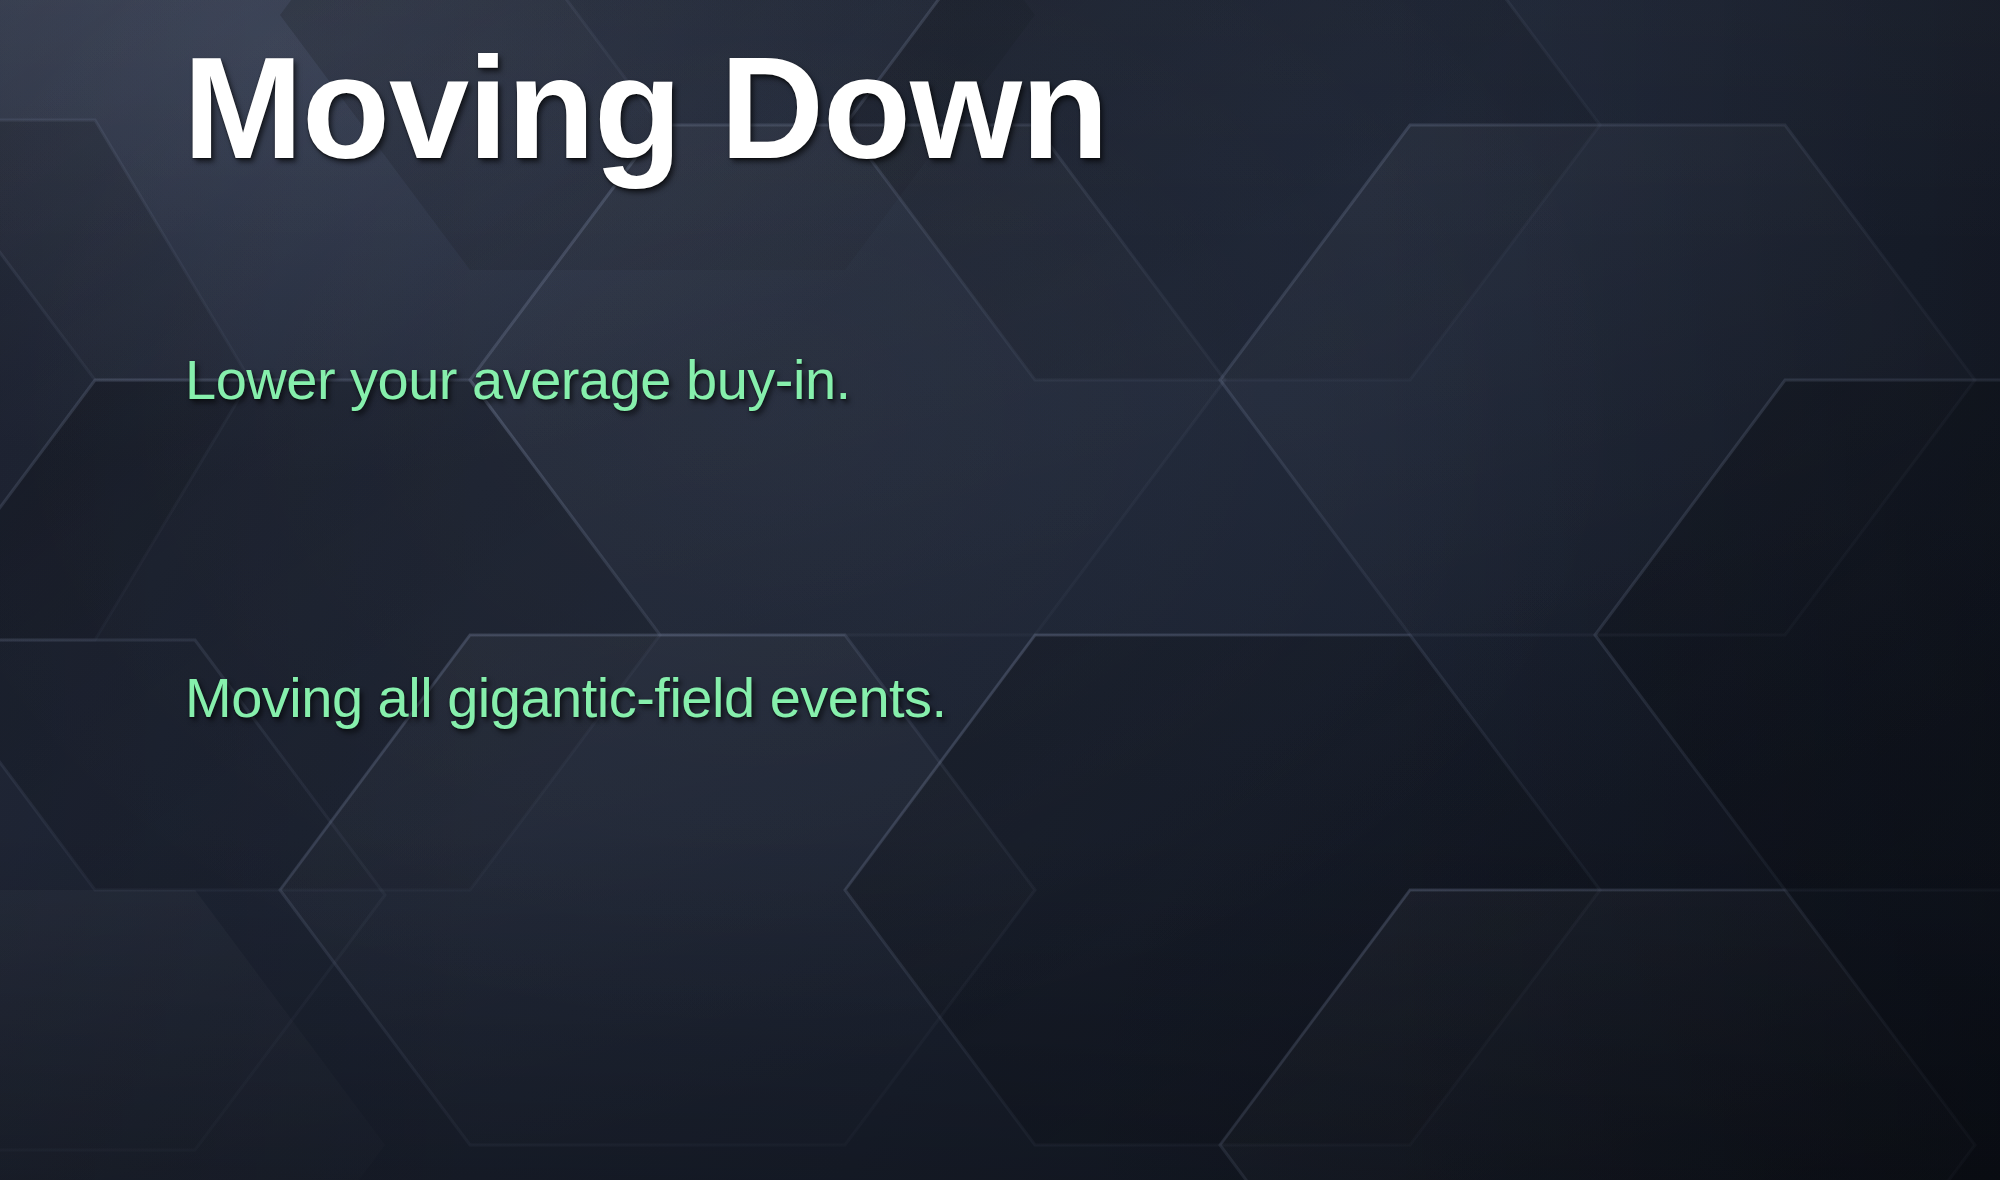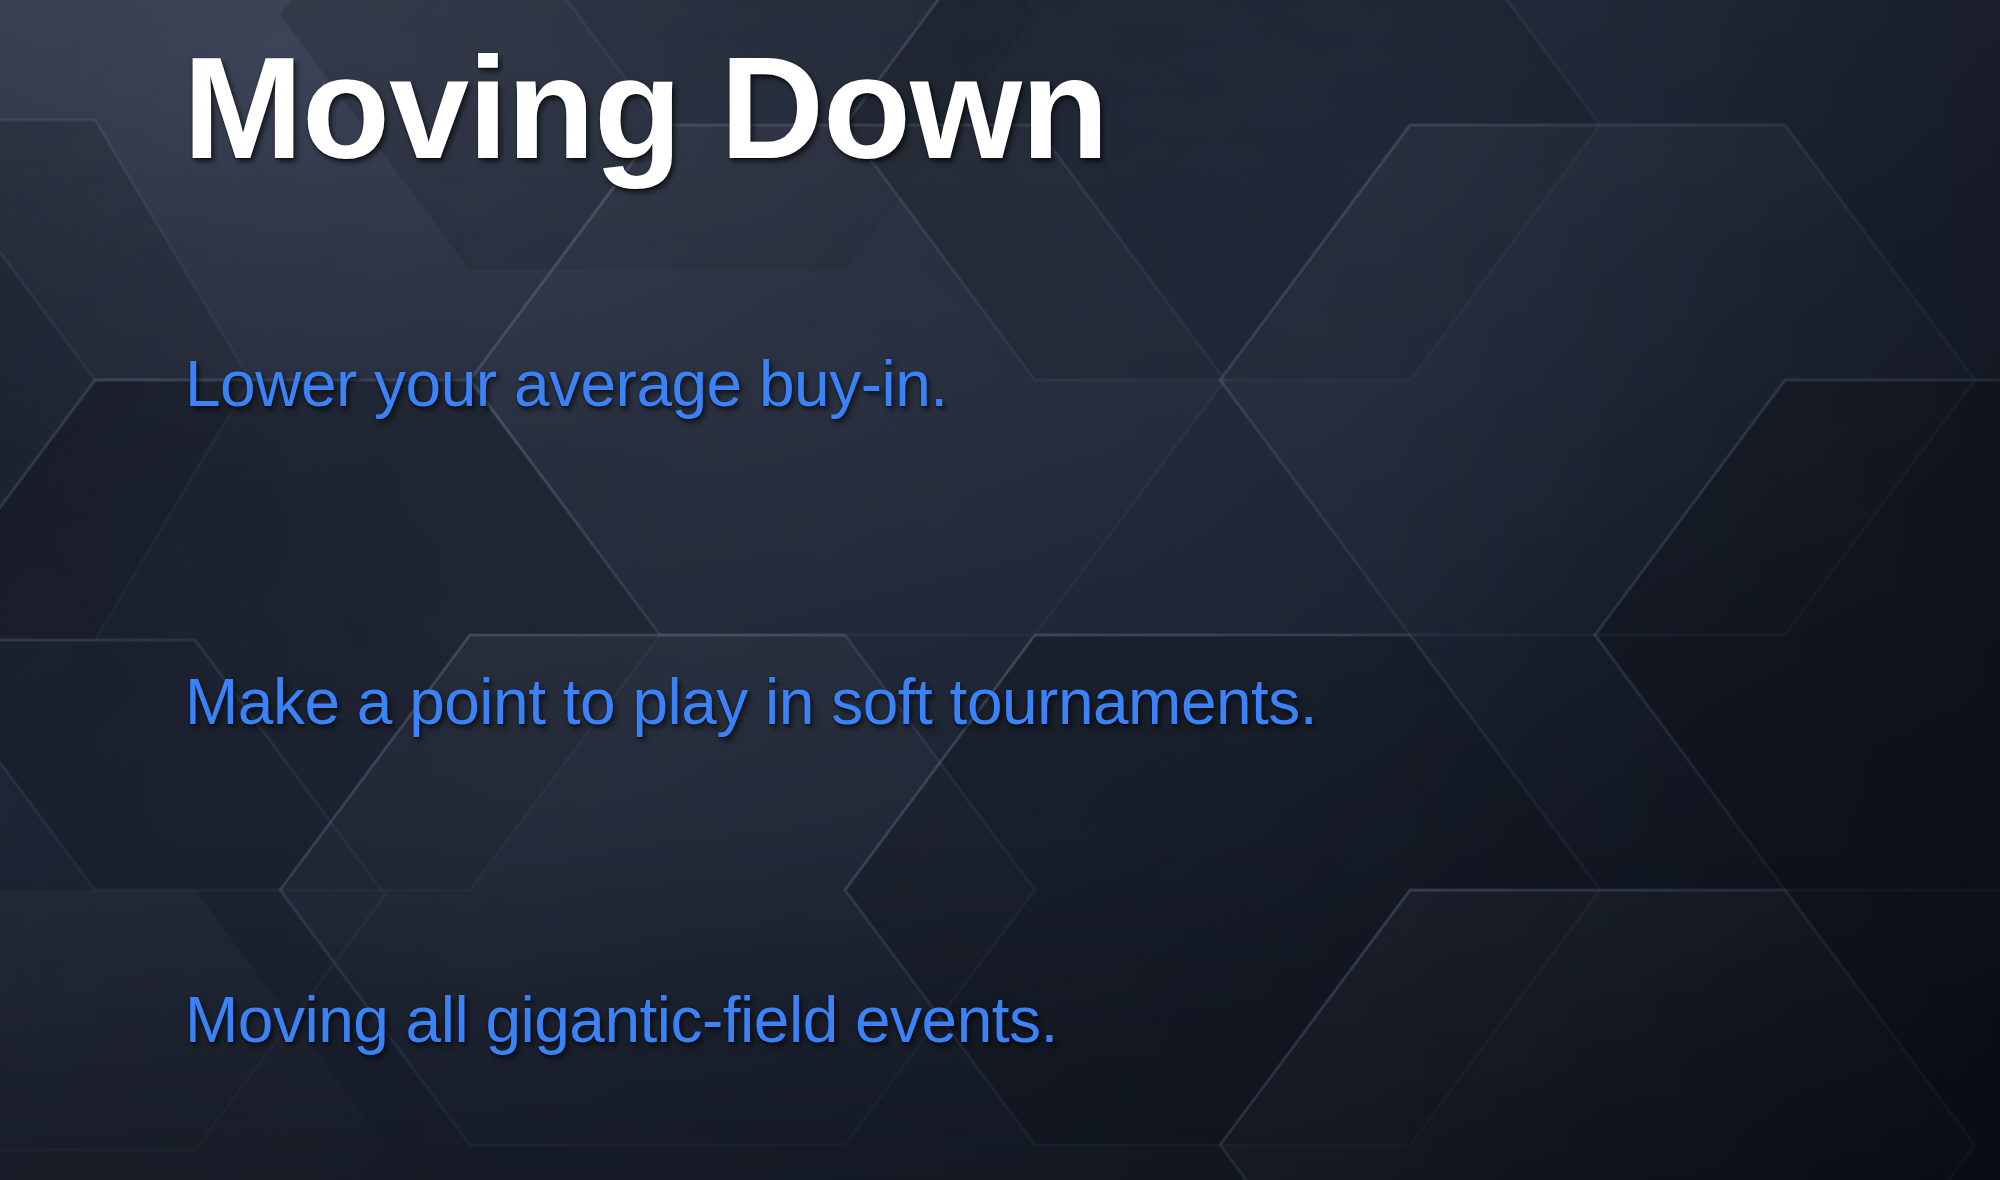--- a/index.html
+++ b/index.html
@@ -57,23 +57,23 @@
     white-space: nowrap;
     text-shadow: 3px 4px 5px rgba(0,0,0,0.55), 0 1px 2px rgba(0,0,0,0.6);
   }
   .bullets {
     position: absolute;
     left: 185px;
     top: 352px;
     width: 1760px;
   }
   .bullet {
-    font-size: 64px;
+    font-size: 56px;
     font-weight: 400;
-    color: #3b82f6;
+    color: #86efac;
     line-height: 1.0;
     letter-spacing: -0.5px;
     white-space: nowrap;
     text-shadow: 3px 4px 5px rgba(0,0,0,0.55), 0 1px 2px rgba(0,0,0,0.55);
     height: 318px;
   }
   .bullet:last-child { height: auto; }
 </style>
 </head>
 <body>
@@ -142,18 +142,17 @@
   </svg>
 
   <div class="bg-vignette"></div>
 
   <div class="content">
 
     <div class="title">Moving Down</div>
 
     <div class="bullets">
       <div class="bullet">Lower your average buy-in.</div>
-      <div class="bullet">Make a point to play in soft tournaments.</div>
       <div class="bullet">Moving all gigantic-field events.</div>
     </div>
 
   </div>
 </div>
 
 </body></html>

